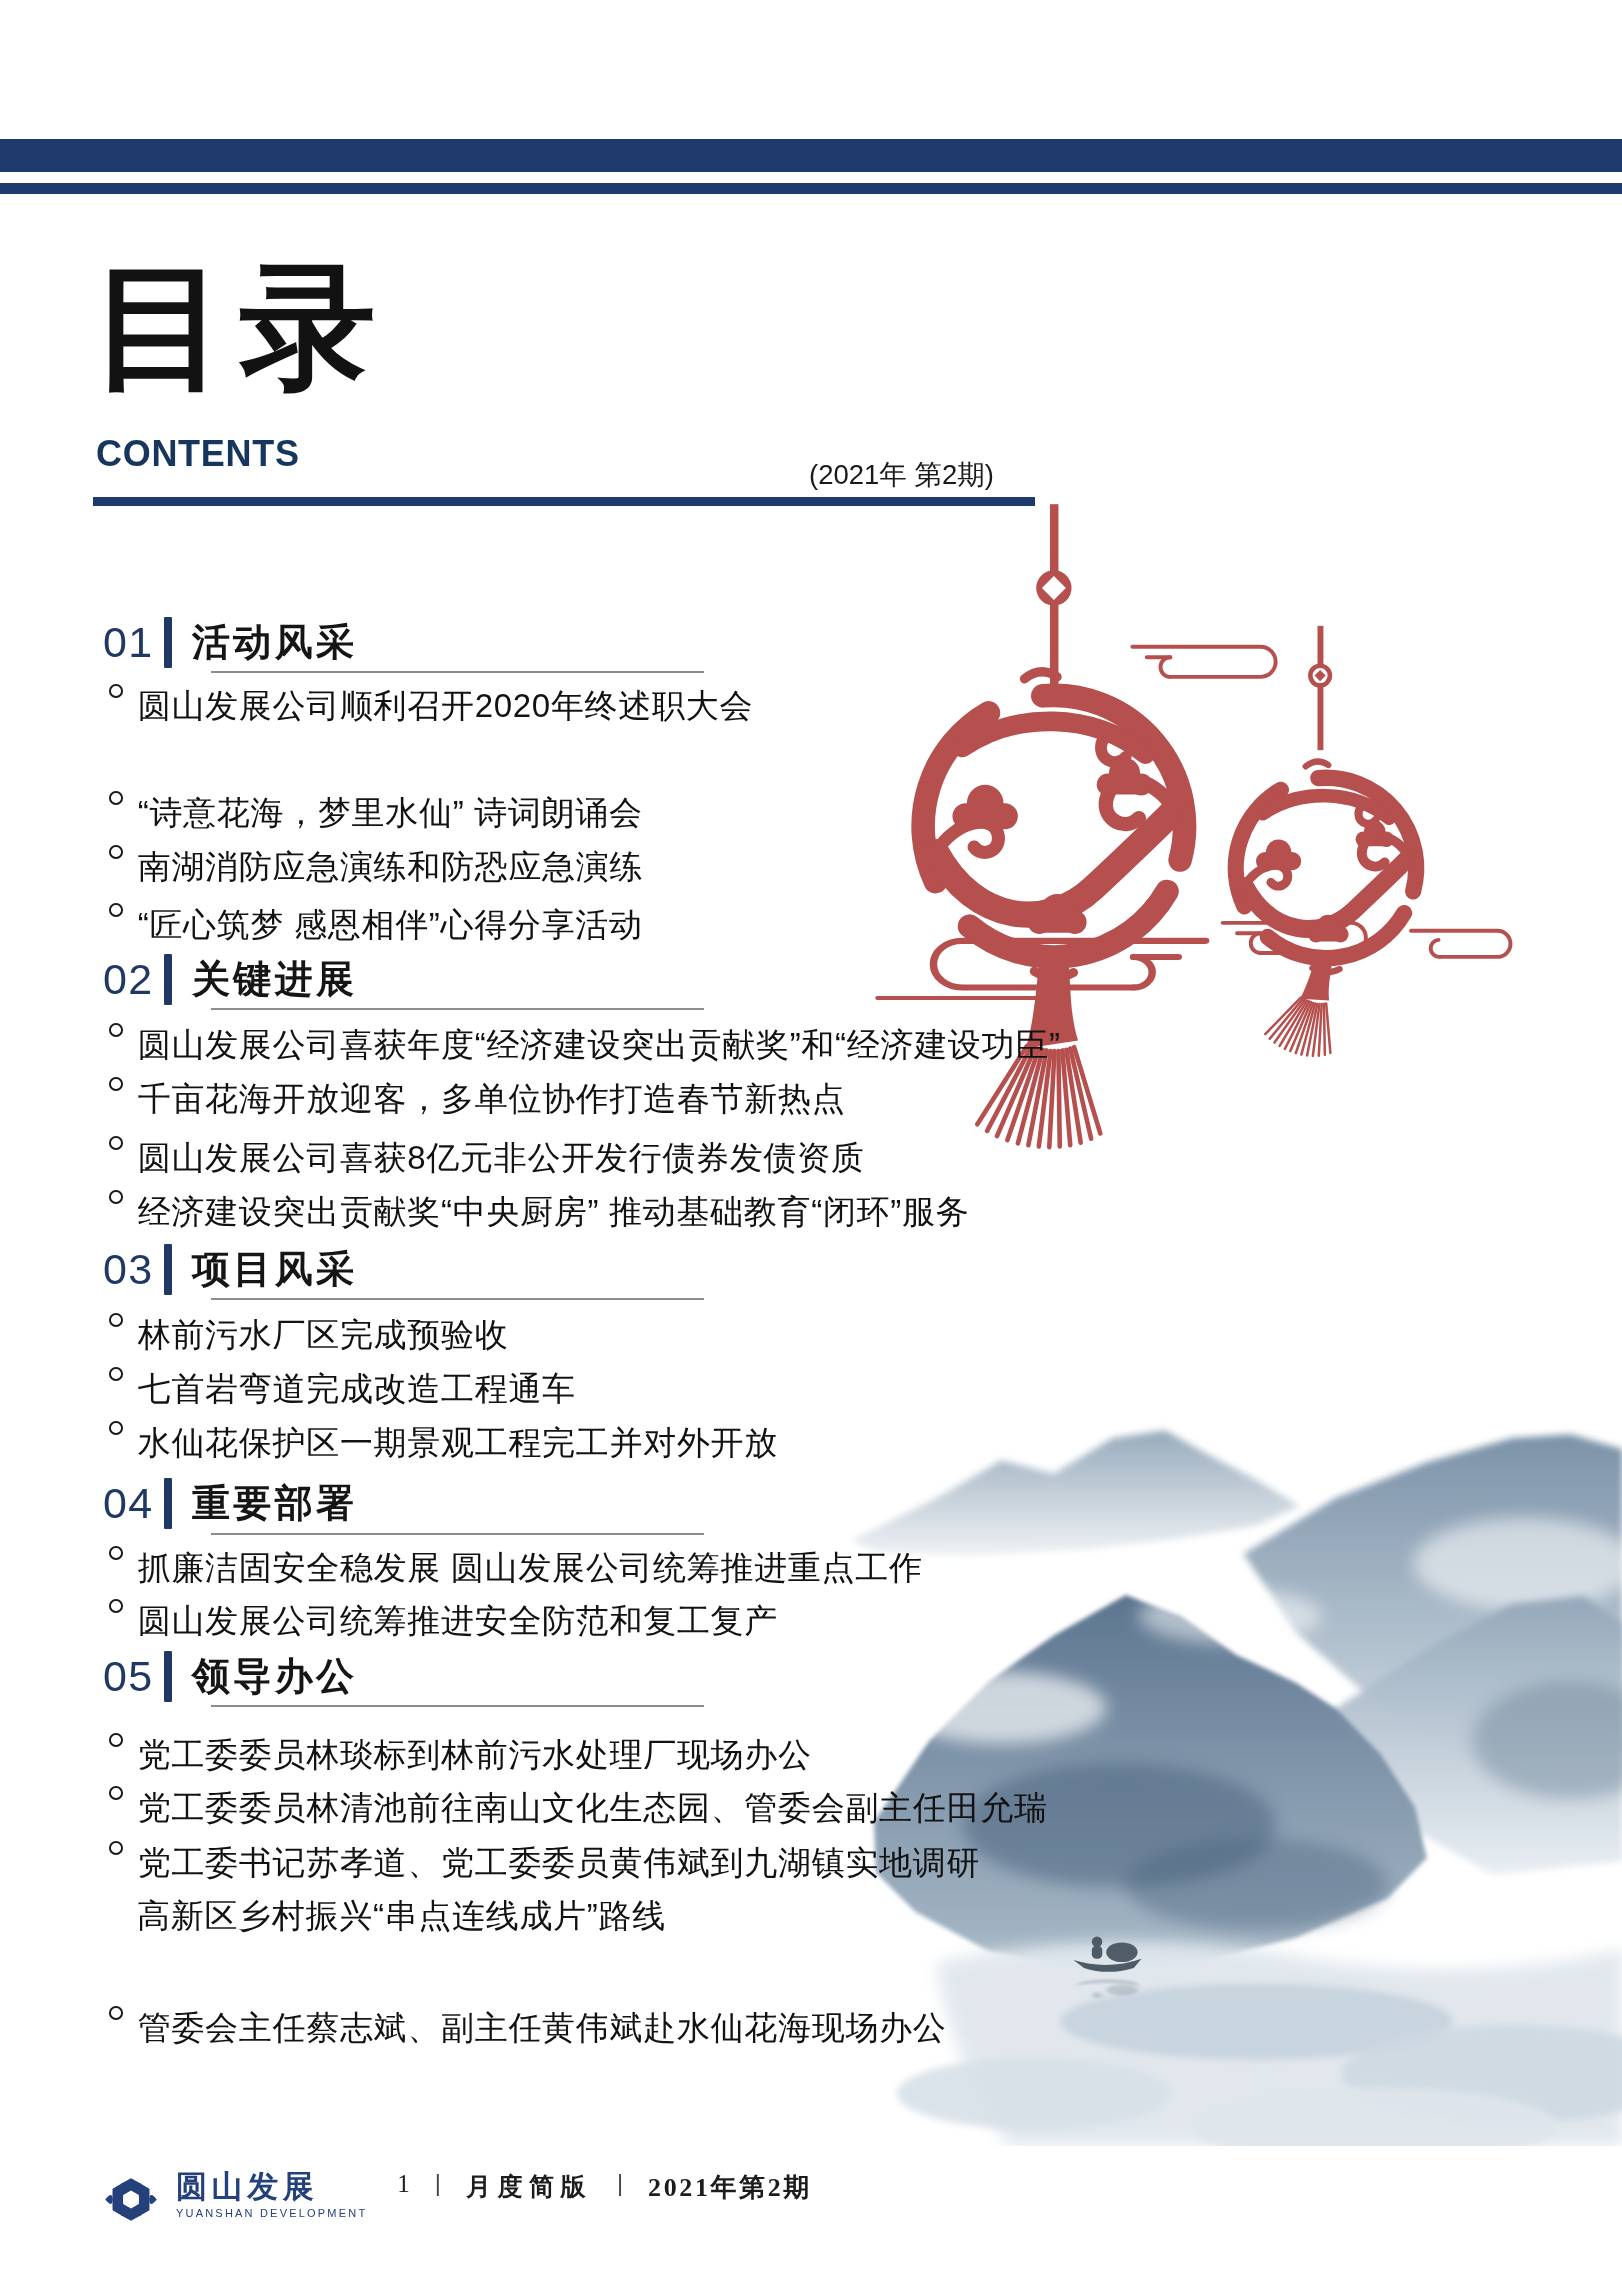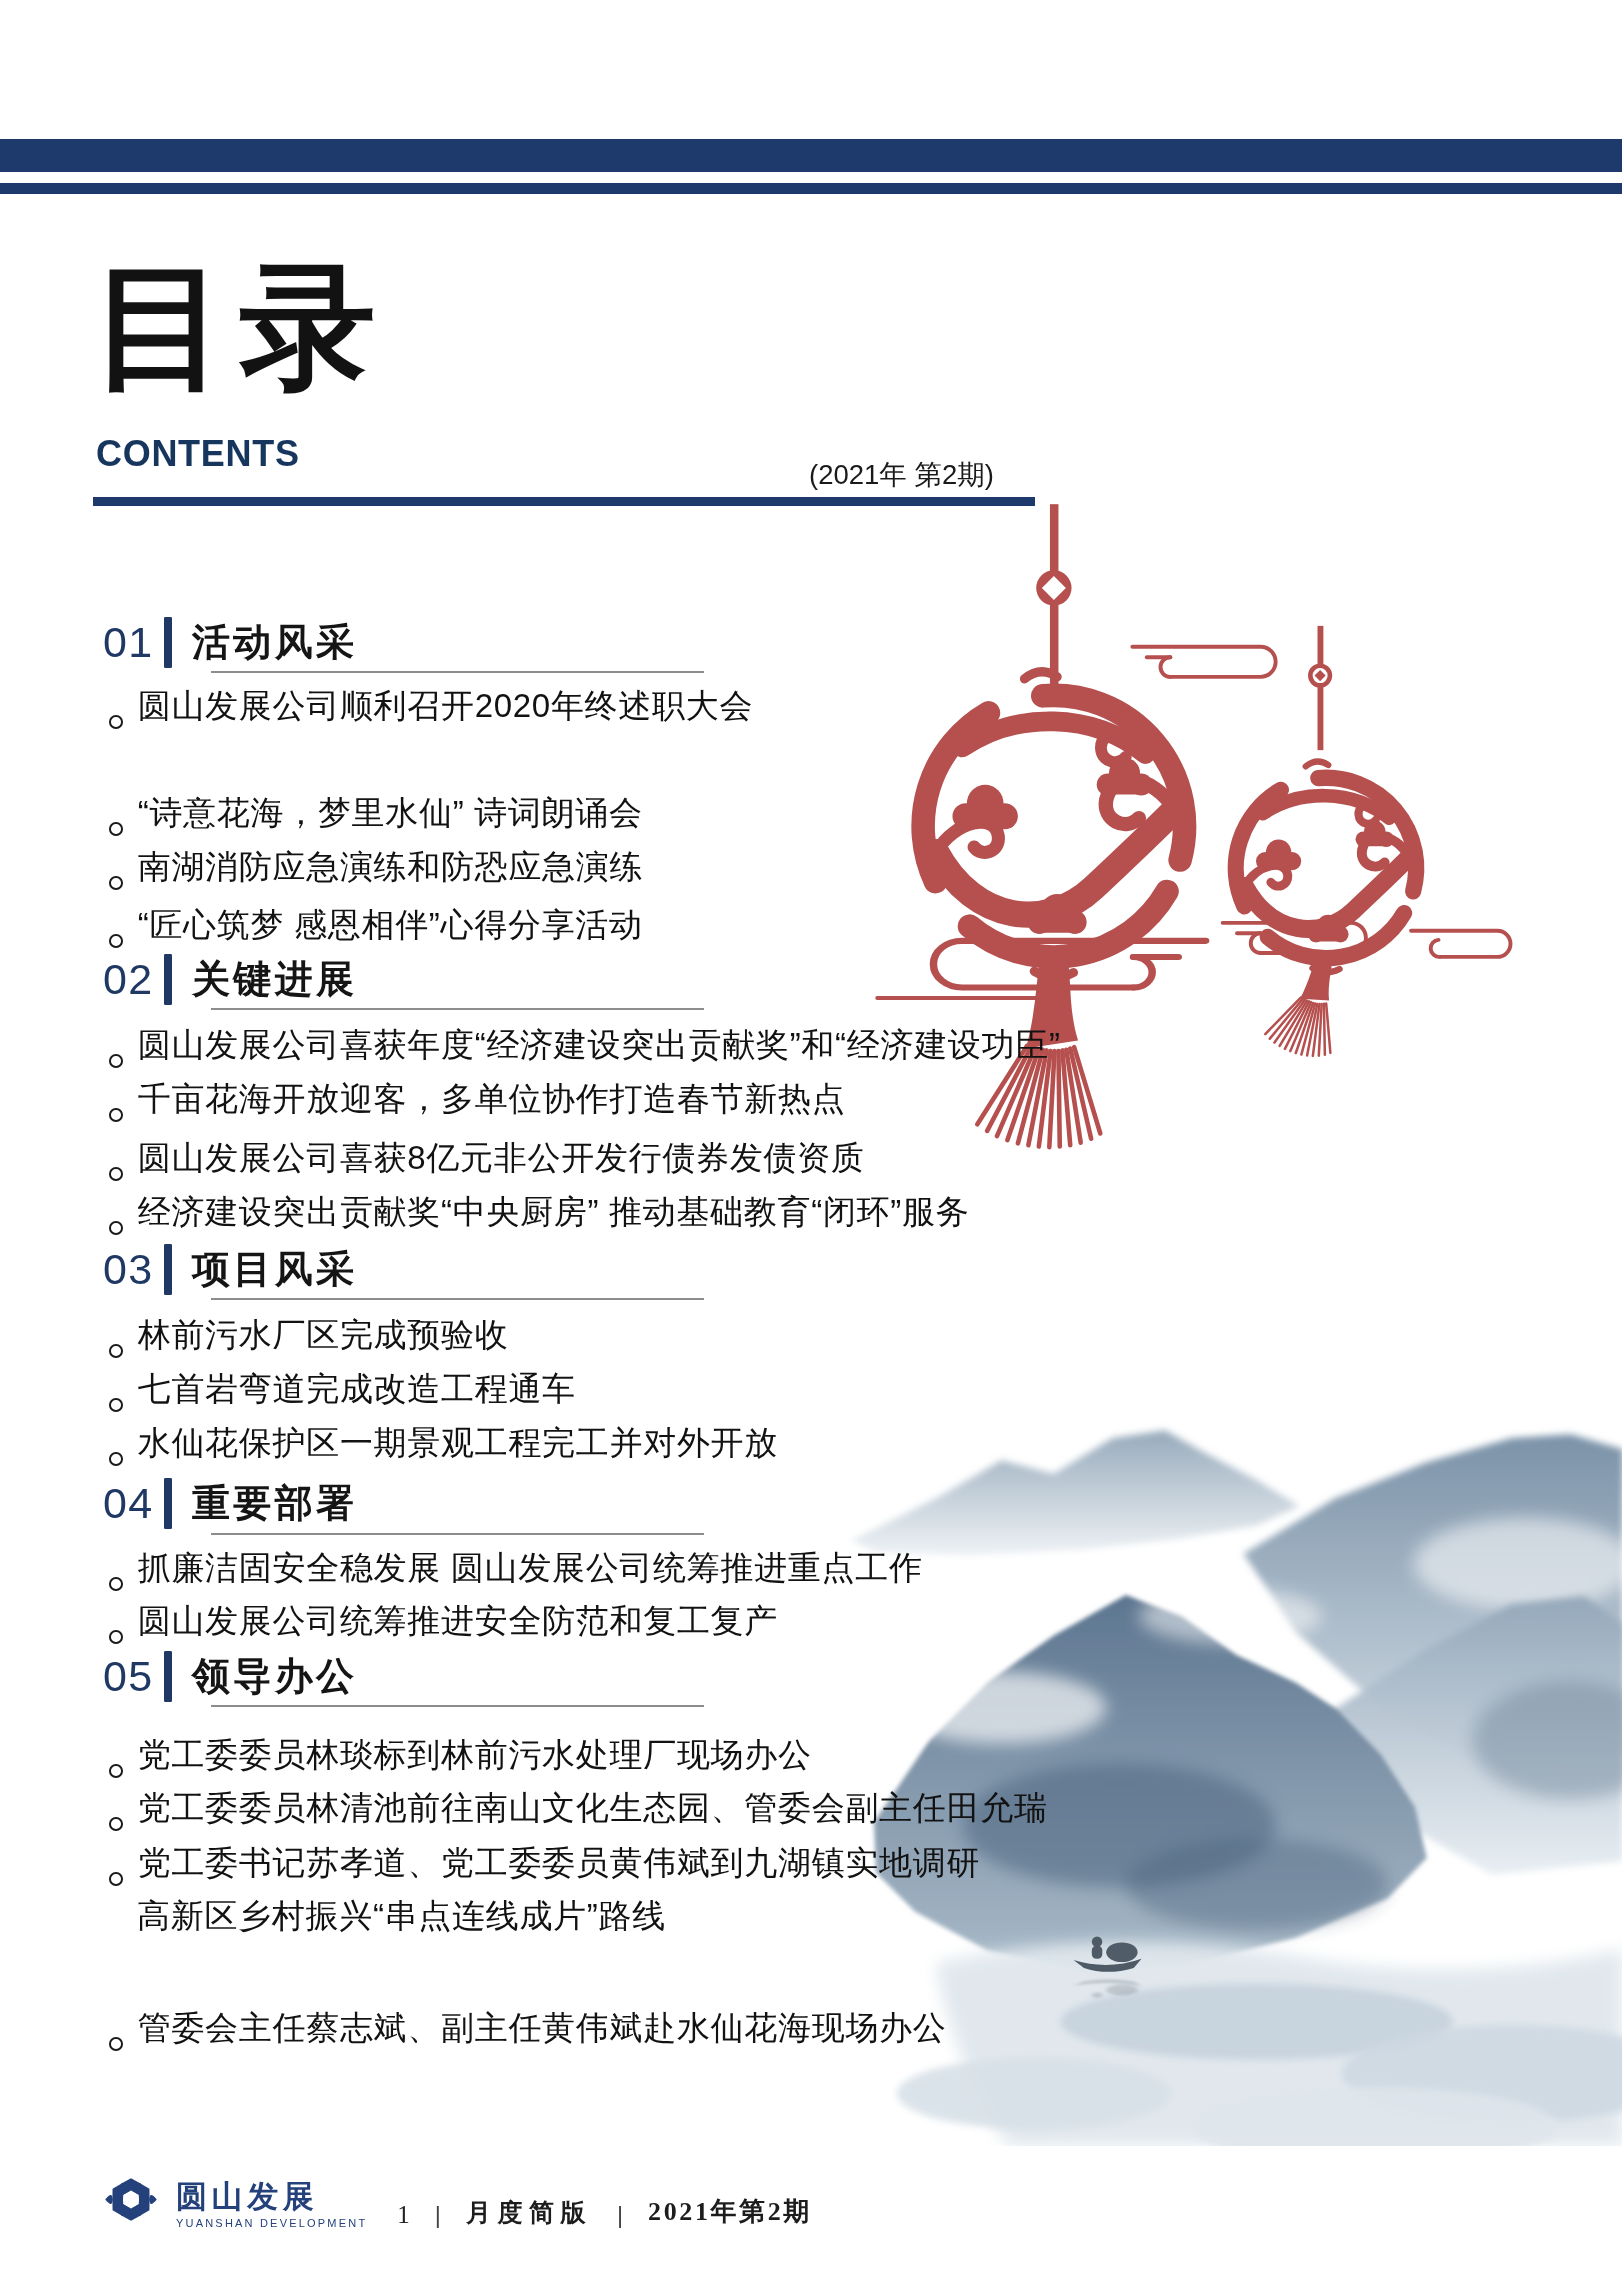--- a/index.html
+++ b/index.html
@@ -15,31 +15,31 @@
   .page-subtitle{position:absolute;left:96px;top:433px;font-size:36px;font-weight:800;
                  color:#17365d;letter-spacing:0.7px;text-align:center;}
   .issue-label{position:absolute;left:809px;top:457px;font-size:27.5px;color:#1a1a1a;}
   .hdivider{position:absolute;left:93px;top:497px;width:942px;height:9.2px;background:#1e3a6d;}
   
   .sec{position:absolute;left:103px;display:flex;align-items:center;height:55px;white-space:nowrap;}
   .sec .num{font-size:43px;color:#1f3864;letter-spacing:1.3px;}
   .sec .vbar{width:8.5px;height:51px;background:#1f3864;margin:0 19.6px 0 10.5px;border-radius:1.3px;}
   .sec .stitle{font-size:38px;font-weight:700;color:#151515;letter-spacing:3.3px;}
   .sec-underline{position:absolute;left:211px;width:493px;height:2px;background:#8d8d8d;}
-  .toc-item{position:absolute;left:109px;display:flex;align-items:flex-end;font-size:33px;
+  .toc-item{position:absolute;left:109px;display:flex;align-items:flex-start;font-size:33px;
             color:#121212;white-space:nowrap;letter-spacing:0.7px;}
   .toc-item .bullet{box-sizing:border-box;width:13.7px;height:13.7px;border:2px solid #1b1b1b;
             border-radius:50%;margin-right:15px;flex:none;}
   .toc-item.cont{left:137px;}
   
   .decor{position:absolute;left:838px;top:504px;width:785px;height:648px;}
   .mountains{position:absolute;left:838px;top:1400px;width:785px;height:746px;}
   .ringstroke{stroke:#b5504f;fill:none;stroke-linecap:round;}
   
-  .footer{position:absolute;left:103px;top:2170px;display:flex;align-items:flex-end;}
+  .footer{position:absolute;left:103px;top:2170px;display:flex;align-items:flex-start;}
   .logo-icon{width:56px;height:59px;flex:none;}
   .logo-text{margin-left:17px;display:flex;flex-direction:column;}
   .logo-cn{font-size:31px;font-weight:800;color:#24417c;letter-spacing:4.6px;line-height:1.1;}
   .logo-en{font-size:11px;color:#24417c;letter-spacing:2.2px;margin-top:3.3px;}
   .f-page{margin-left:30px;font-size:25px;font-family:"Liberation Serif","DejaVu Serif",serif;color:#222;}
   .f-sep{margin:0 25px;font-size:23.6px;color:#444;}
   .f-edition{font-size:25px;font-weight:700;color:#1c1c1c;letter-spacing:6.5px;}
   .f-issue{font-size:26px;font-weight:700;color:#1c1c1c;
            font-family:"Liberation Serif","DejaVu Serif",serif;letter-spacing:2.6px;}
 </style>

